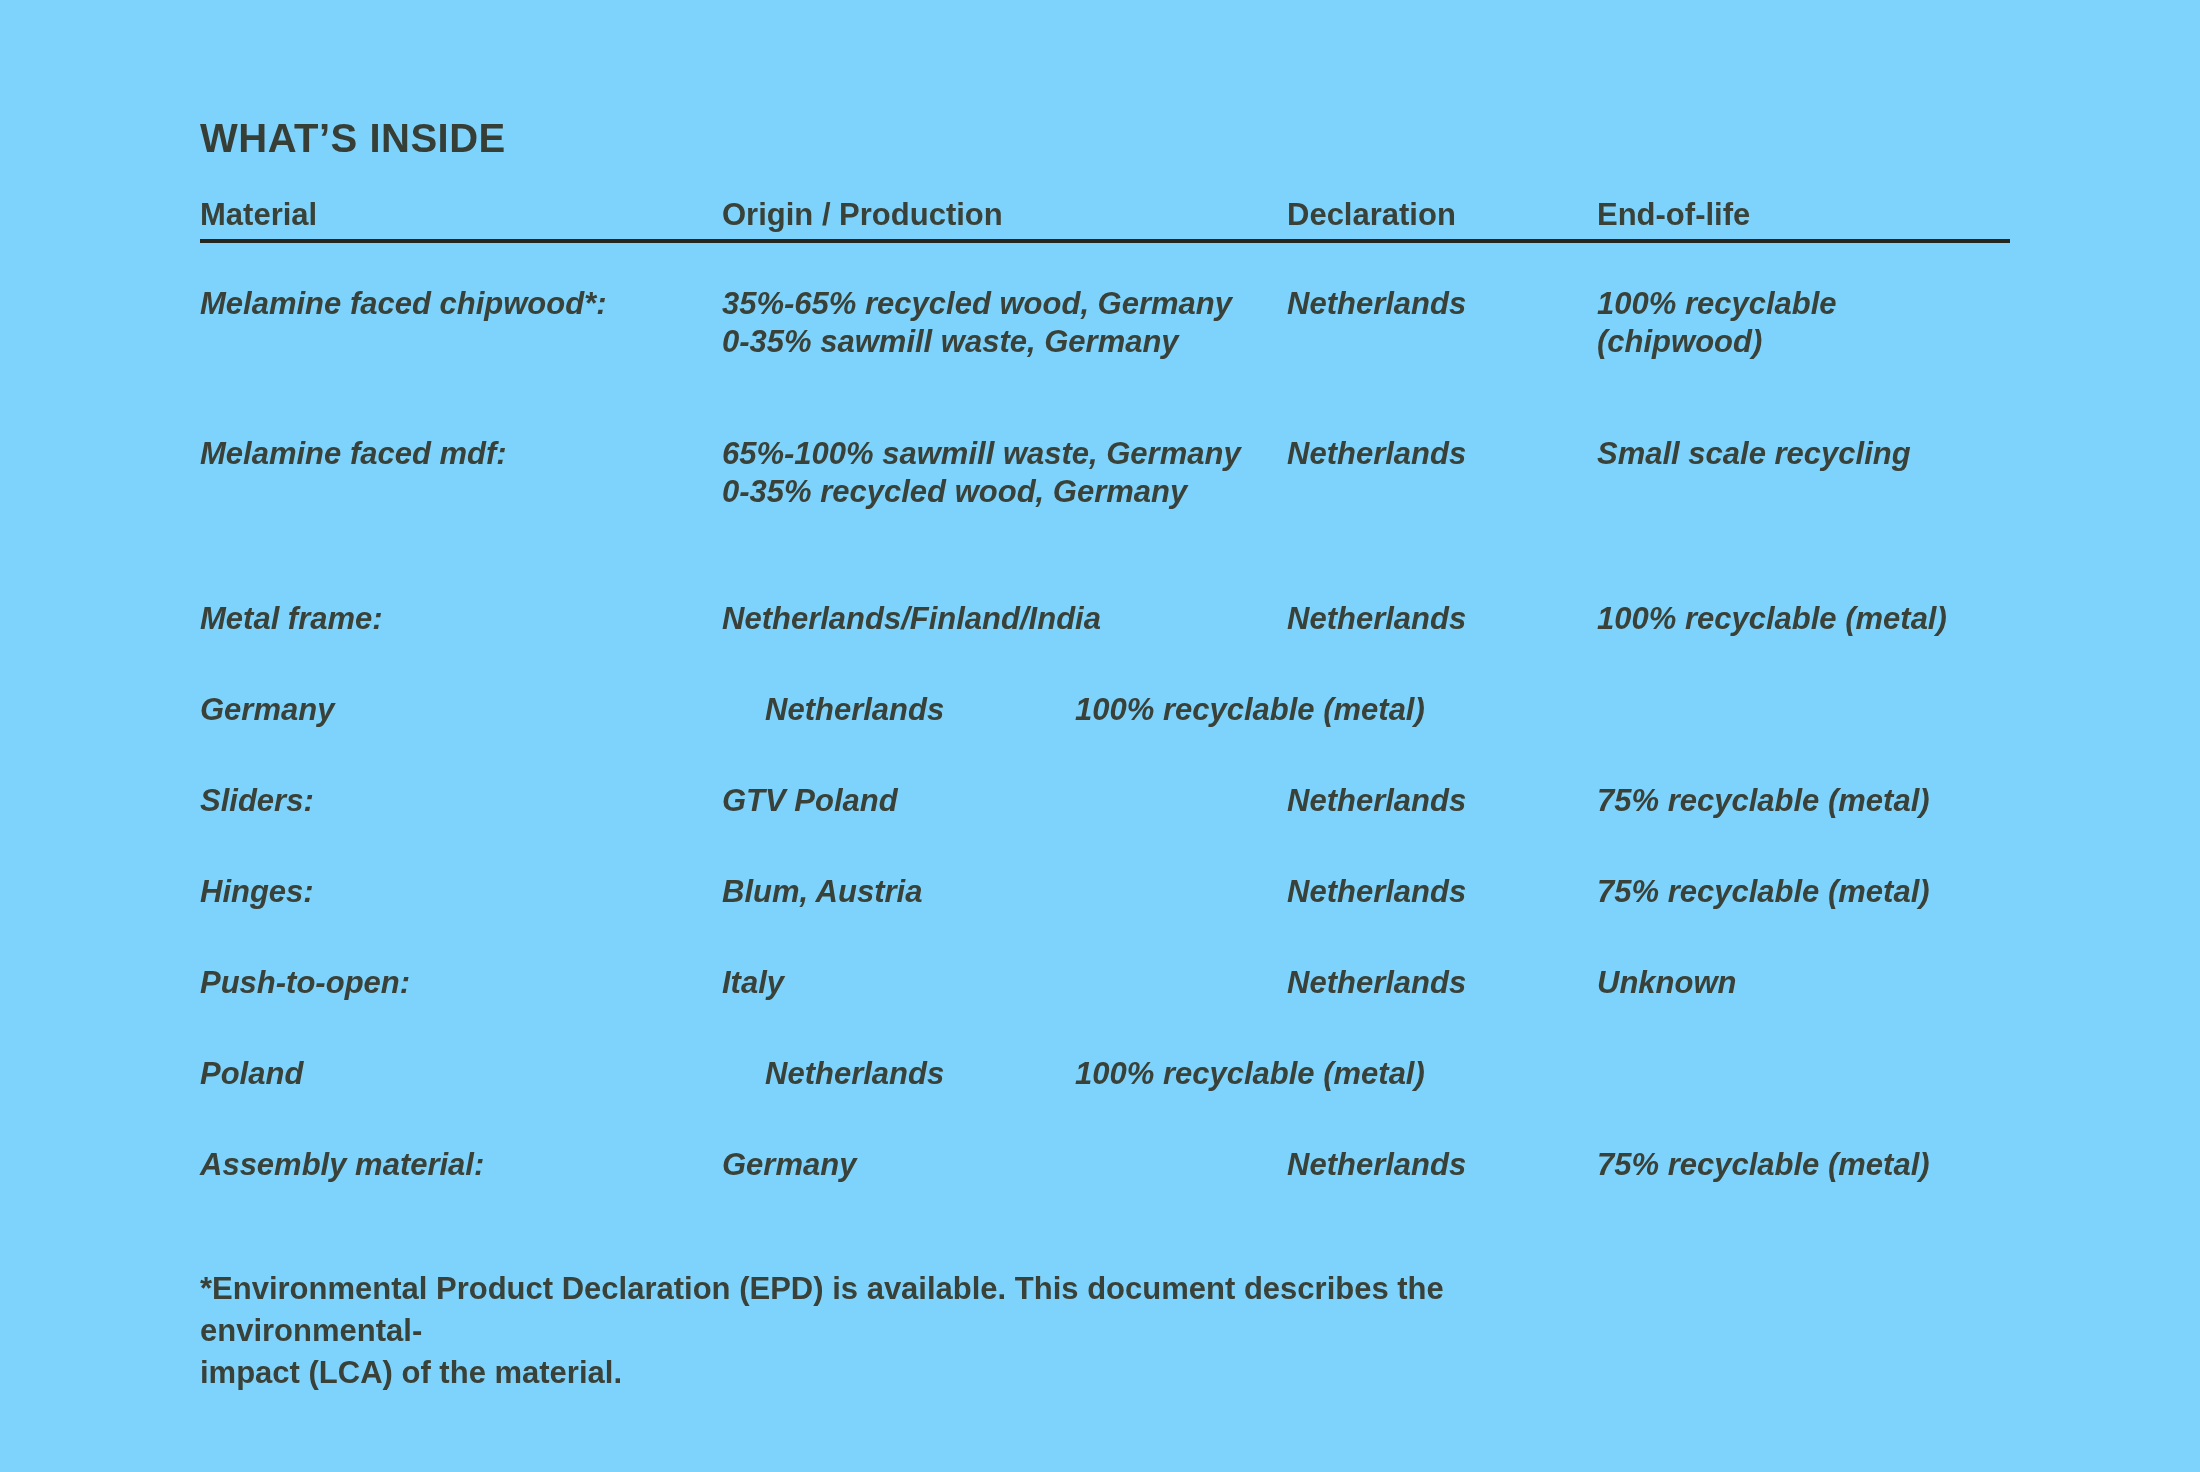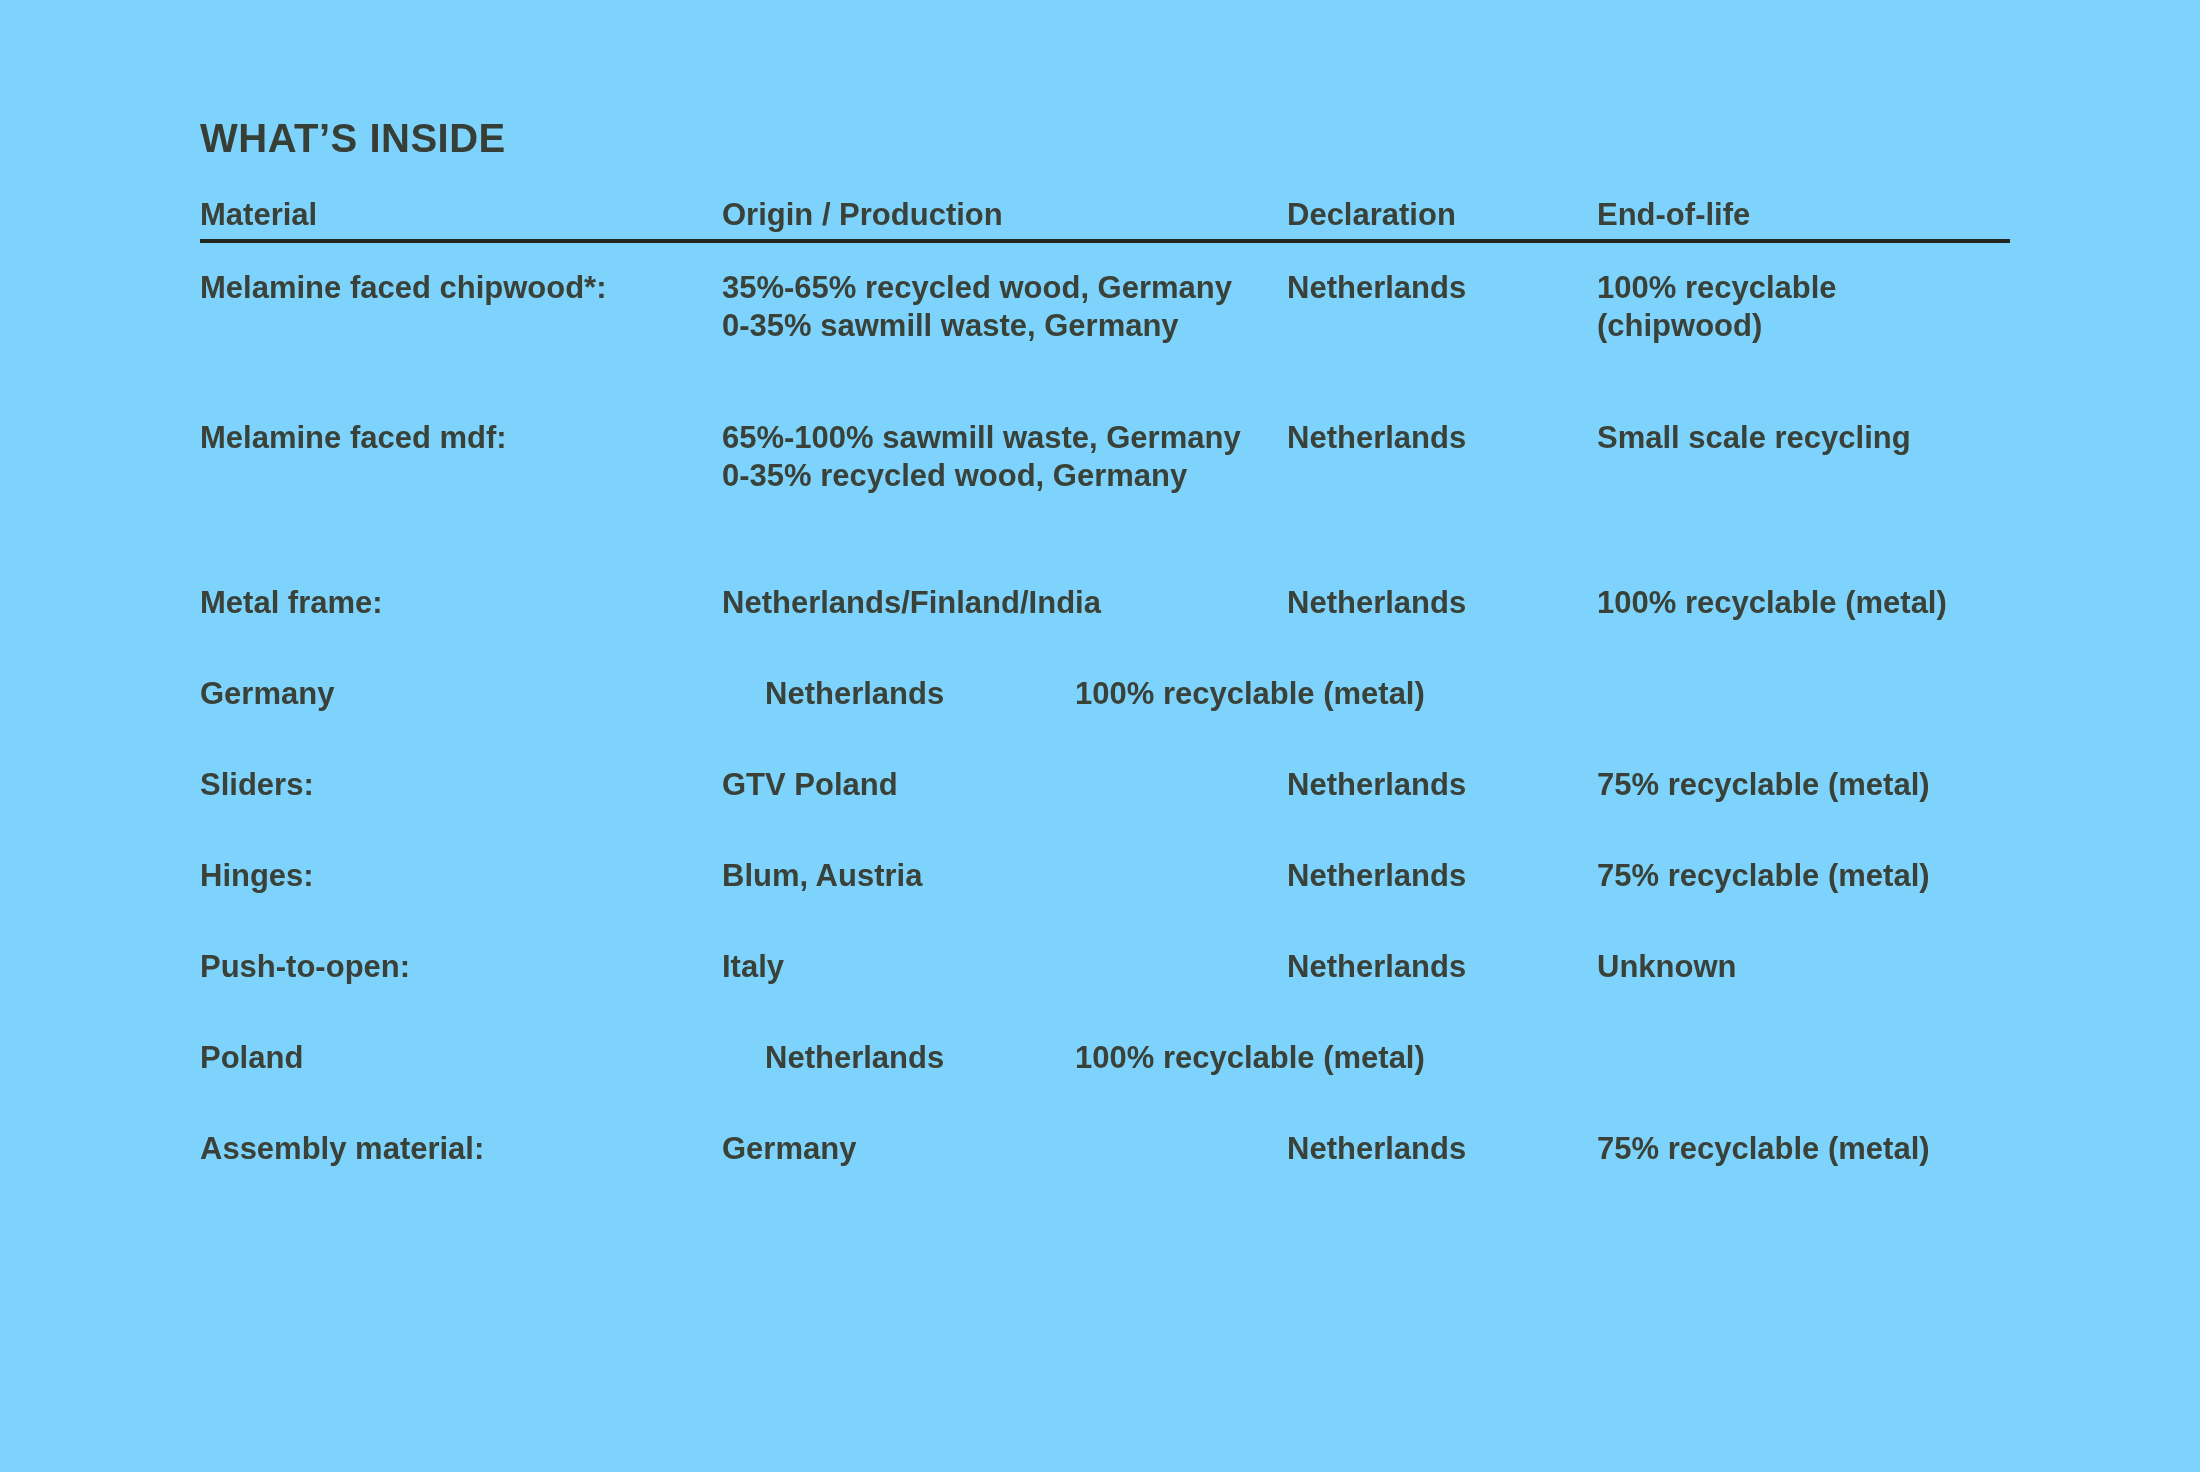--- a/index.html
+++ b/index.html
@@ -30,21 +30,21 @@
     color: #373e36;
   }
   .table { width: 100%; }
   .thead {
     display: flex;
     font-size: 31px;
     line-height: 38px;
     padding-bottom: 5px;
     border-bottom: 4px solid #23271f;
   }
-  .tbody { padding-top: 26px; }
+  .tbody { padding-top: 42px; font-style: italic; }
   .row {
     display: flex;
     font-size: 31px;
     line-height: 38px;
     margin-bottom: 53px;
   }
   
   .tbody .row:nth-child(1) { margin-bottom: 74px; }
   .tbody .row:nth-child(2) { margin-bottom: 89px; }
   .col { flex: 0 0 auto; }
@@ -150,14 +150,18 @@
     <div class="col c1 cell-material">Assembly material:</div>
     <div class="col c2 cell-origin">
             <div>Germany</div>
           </div>
     <div class="col c3 cell-processing">Netherlands</div>
     <div class="col c4 cell-end-of-life">75% recyclable (metal)</div>
   </div>
 </div>
   </div>
 
+  <p class="footnote">
+    <span>*Environmental Product Declaration (EPD) is available. This document describes the environmental-</span><br>
+    <span>impact (LCA) of the material.</span>
+  </p>
 
 </div>
 
 </body></html>

